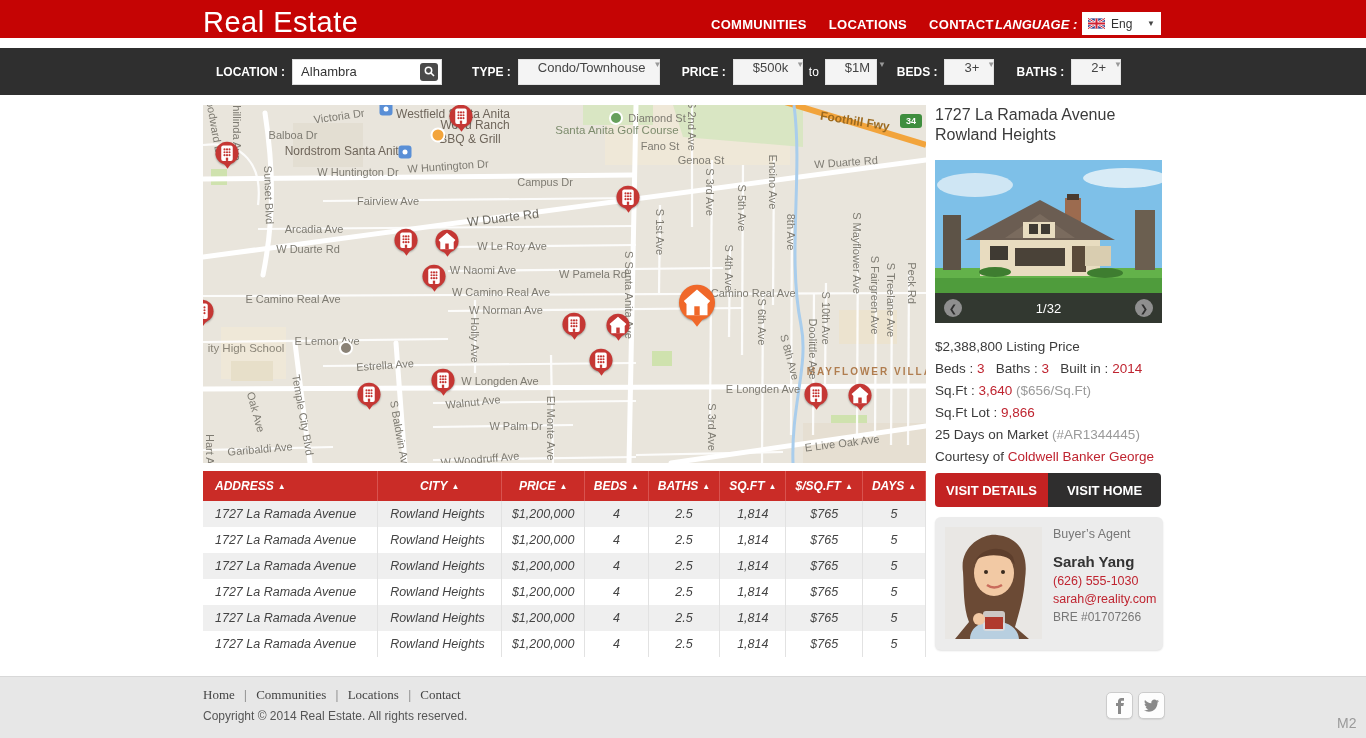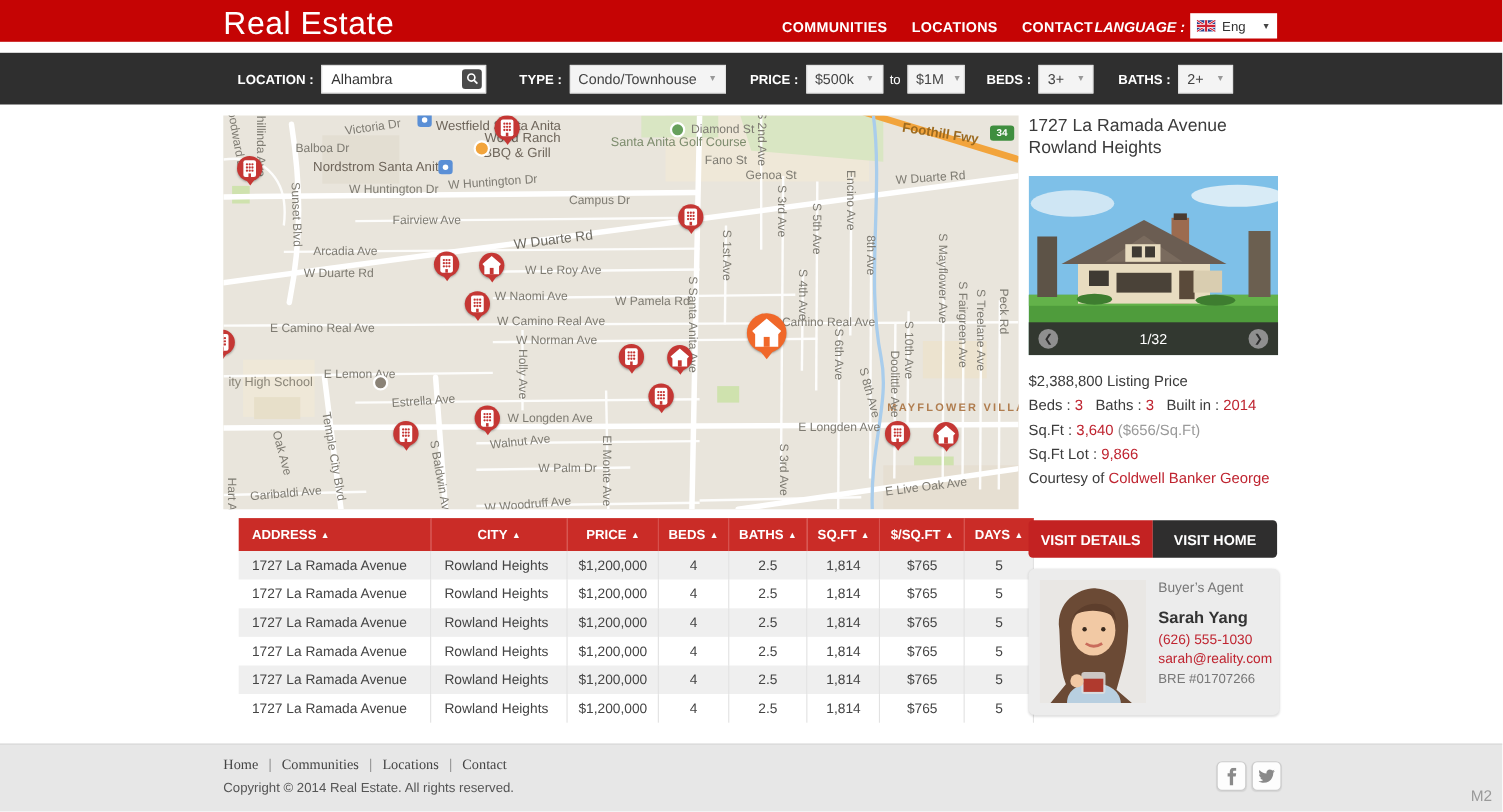--- a/index.html
+++ b/index.html
@@ -17,21 +17,21 @@
   .lang-box .val { font-size:12px; color:#333; flex:1; }
   .lang-box .arr { font-size:8px; color:#444; }
 
   
   .filterbar { position:absolute; left:0; top:48px; width:1366px; height:47px; background:#2f2f2f; display:flex; align-items:center; }
   .flabel { color:#fff; font-size:12px; font-weight:bold; margin-right:7px; white-space:nowrap; }
   .fgroup { display:flex; align-items:center; }
   .loc-wrap { position:relative; width:150px; height:26px; }
   .loc-input { width:150px; height:26px; border:1px solid #ddd; background:#fff; font-size:13px; color:#333; padding:0 26px 0 8px; font-family:"Liberation Sans",sans-serif; }
   .search-btn { position:absolute; right:4px; top:4px; width:18px; height:18px; background:#4a4a4a; border:none; border-radius:3px; cursor:pointer; display:flex; align-items:center; justify-content:center; }
-  .fselect { height:26px; background:#f4f4f4; border:1px solid #e2e2e2; display:flex; align-items:center; justify-content:space-between; font-size:13px; color:#444; padding:0 7px; cursor:pointer; }
+  .fselect { height:26px; background:#f4f4f4; border:1px solid #e2e2e2; display:flex; justify-content:space-between; font-size:13px; color:#444; padding:0 19px; cursor:pointer; }
   .fselect .arr { font-size:8px; color:#999; margin-left:8px; }
   .to-lbl { color:#fff; font-size:12px; margin:0 6px; }
 
   
   .map { position:absolute; left:203px; top:105px; width:723px; height:358px; background:#e9e5dc; overflow:hidden; }
   .map svg.decor { position:absolute; left:0; top:0; }
   .ml { position:absolute; font-size:11px; color:#7e7b72; white-space:nowrap; transform:translate(-50%,-50%); z-index:2; }
   .ml.big { font-size:12.5px; color:#6d6a61; }
   .ml.poi { font-size:12px; color:#6e655a; }
   .ml.area { font-size:11.5px; color:#7d8c6d; }
@@ -45,21 +45,21 @@
   .pin.active::after { margin-left:-7px; border-width:7px; border-top:9px solid #f0682a; }
   .poi { position:absolute; transform:translate(-50%,-50%); z-index:2; display:flex; align-items:center; justify-content:center; color:#fff; }
   .poi-blue { width:13px; height:13px; border-radius:3px; background:#5a8fd6; }
   .poi-blue::after { content:''; width:5px; height:5px; border-radius:50%; background:#fff; }
   .poi-dining { width:15px; height:15px; border-radius:50%; background:#f2a43c; border:2px solid #fff; }
   .poi-golf { width:14px; height:14px; border-radius:50%; background:#67a05c; border:2px solid #fff; }
   .poi-school { width:14px; height:14px; border-radius:50%; background:#8a8276; border:2px solid #fff; }
   .poi-badge { width:22px; height:14px; border-radius:3px; background:#3f8e3f; font-size:9px; font-weight:bold; }
 
   
-  .listing-table { position:absolute; left:217px; top:471px; width:723px; border-collapse:collapse; }
+  .listing-table { position:absolute; left:203px; top:471px; width:723px; border-collapse:collapse;font-style:italic; }
   .listing-table th { background:#ca2c27; color:#fff; font-size:12px; font-weight:bold; padding:8px 6px; text-align:center; border-right:1px solid #d8534f; cursor:pointer; white-space:nowrap; }
   .listing-table th:first-child { text-align:left; padding-left:12px; }
   .listing-table th .sort { font-size:8px; margin-left:4px; vertical-align:1px; }
   .listing-table td { font-size:12.5px; color:#444; padding:6px 6px; text-align:center; border-right:1px solid #e2e2e2; }
   .listing-table tr:nth-child(odd) td { background:#efefef; }
   .listing-table tr:nth-child(even) td { background:#fff; }
   .listing-table td.c-left { text-align:left; padding-left:12px; }
 
   
   .panel { position:absolute; left:935px; top:105px; width:227px; }
@@ -620,20 +620,21 @@
         <span class="photo-count">1/32</span>
         <button class="nav-circ">❯</button>
       </div>
     </div>
 
     <div class="pdetails">
         <p><span class="d">$2,388,800 Listing Price</span></p>
         <p><span class="d">Beds : </span><span class="r">3</span><span class="d">   Baths : </span><span class="r">3</span><span class="d">   Built in : </span><span class="r">2014</span></p>
         <p><span class="d">Sq.Ft : </span><span class="r">3,640</span><span class="d"> </span><span class="g">($656/Sq.Ft)</span></p>
         <p><span class="d">Sq.Ft Lot : </span><span class="r">9,866</span></p>
+        <p><span class="d">25 Days on Market </span><span class="g">(#AR1344445)</span></p>
         <p><span class="d">Courtesy of </span><span class="r">Coldwell Banker George</span></p>
       </div>
 
     <div class="btn-row">
       <button class="btn btn-details">VISIT DETAILS</button>
       <button class="btn btn-home">VISIT HOME</button>
     </div>
 
     <div class="agent-card">
       <div class="agent-photo">

